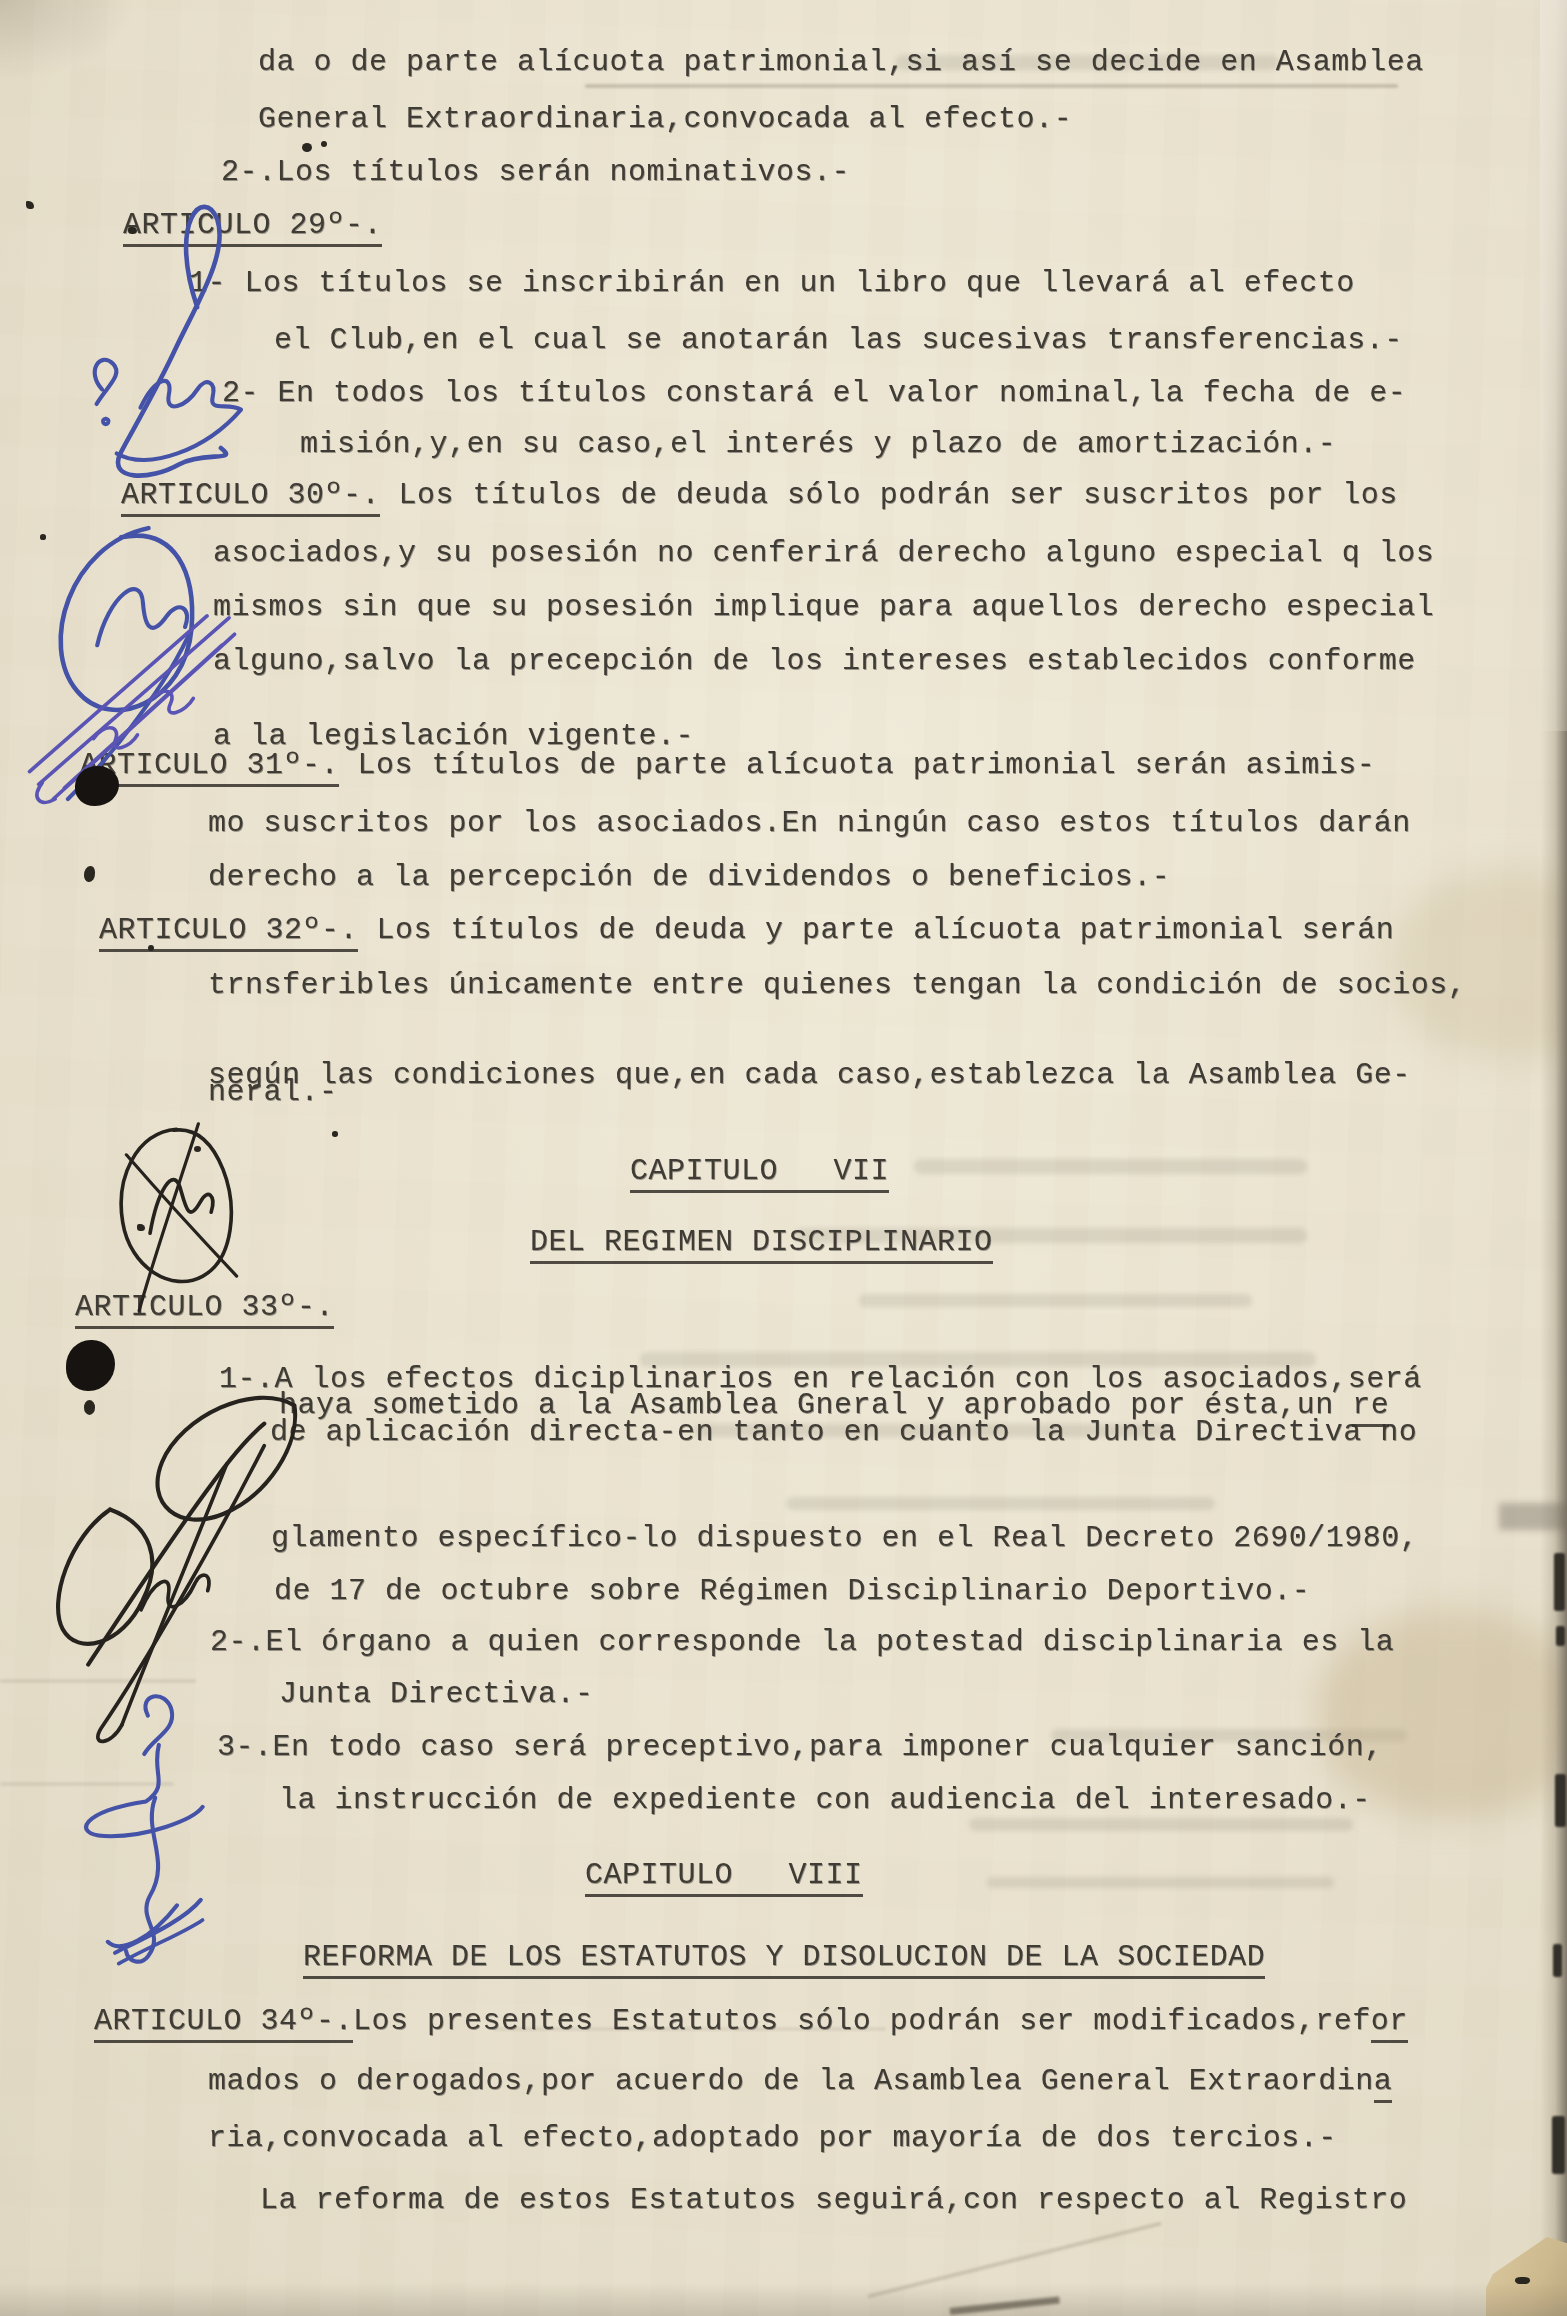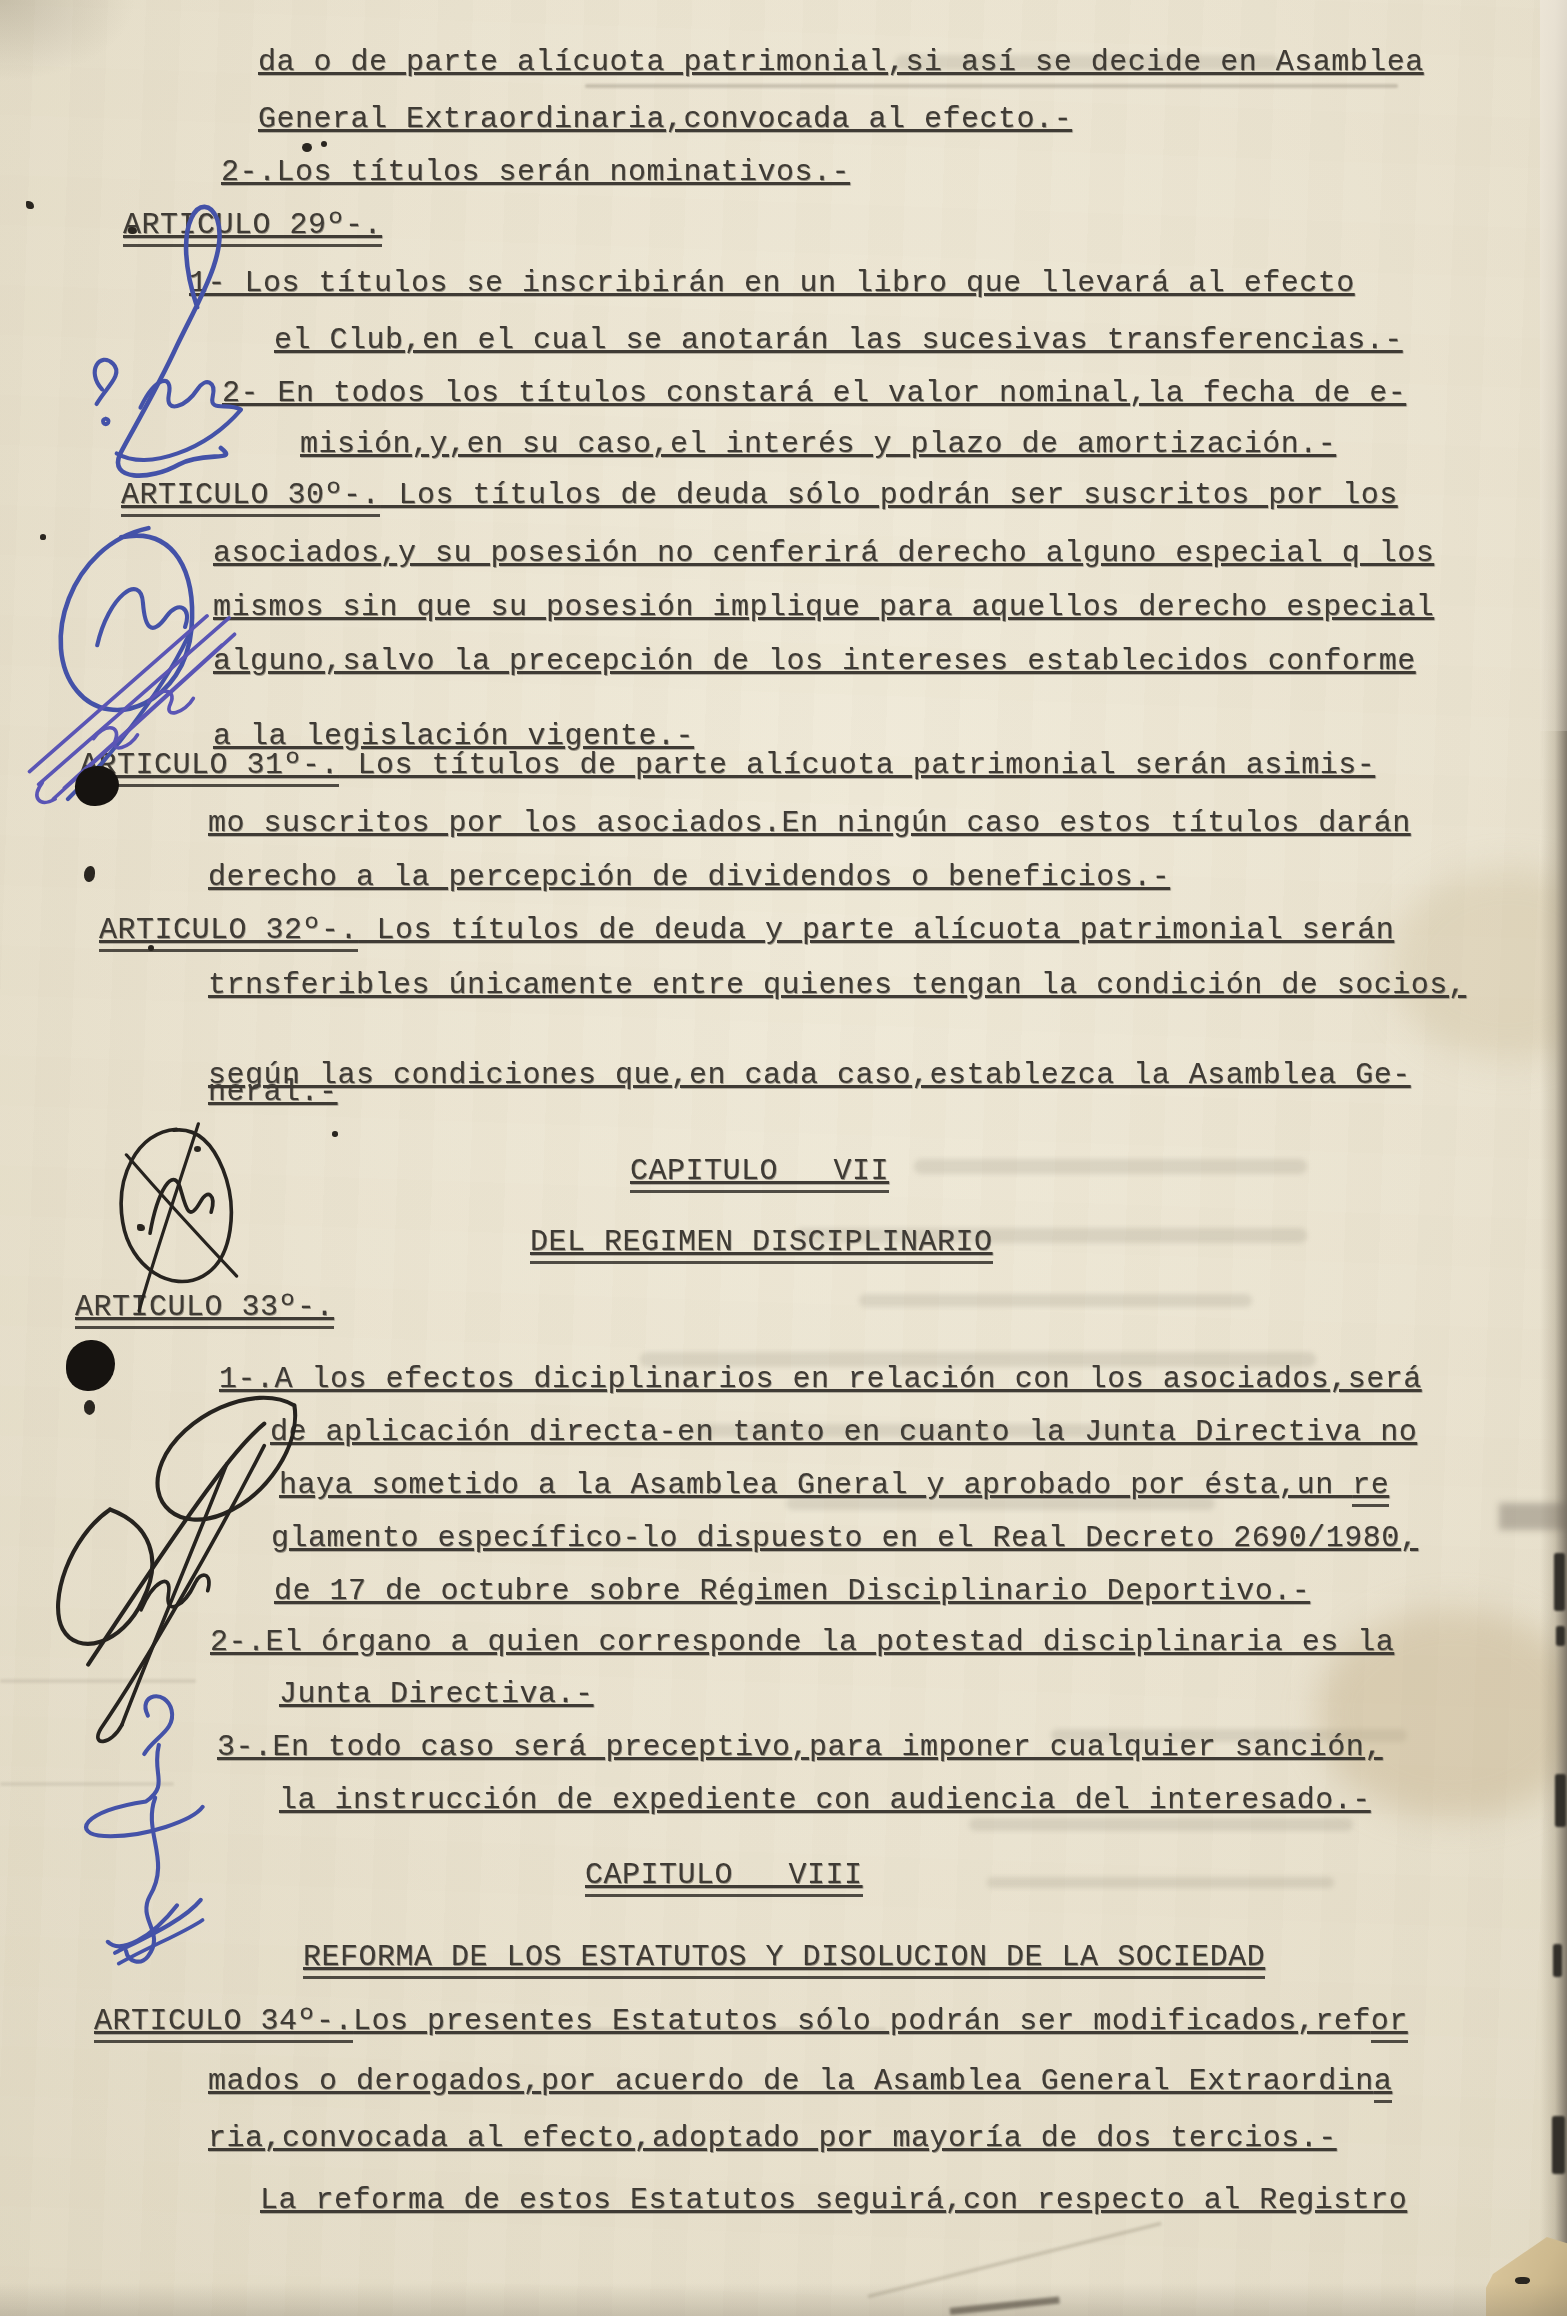--- a/index.html
+++ b/index.html
@@ -18,21 +18,20 @@
     background:
       repeating-linear-gradient(92deg, rgba(205,195,170,.10) 0 35px, rgba(240,235,220,.08) 35px 73px),
       repeating-linear-gradient(2deg, rgba(210,200,175,.07) 0 50px, rgba(245,240,225,.05) 50px 110px);
   }
   .line{
     position:absolute;white-space:pre;
     font:30px/37px "Liberation Mono", monospace;
     letter-spacing:0.5px;
     color:var(--ink,#3f3b35);
     text-shadow:0.7px 0.7px 0.6px rgba(55,50,44,.45);
-    text-decoration:underline;
   }
   .u{border-bottom:3.7px solid rgba(52,48,42,.85);padding-bottom:1.8px;}
   
   svg.sig{position:absolute;overflow:visible;}
   svg.sig path{fill:none;stroke-linecap:round;stroke-linejoin:round;}
   .sig-blue path{stroke:var(--sig_blue,#4452a8);}
   .sig-indigo path{stroke:var(--sig_indigo,#5a55b5);}
   .sig-black path{stroke:var(--sig_black,#26231f);}
   
   .blot{position:absolute;background:#161310;border-radius:52% 48% 55% 45%;}
@@ -106,21 +105,21 @@
     <div class="line" style="left: 208px; top: 859px;"><span>derecho a la percepción de dividendos o beneficios.-</span></div>
     <div class="line" style="left: 99px; top: 912px;"><span class="u">ARTICULO 32º-.</span><span> Los títulos de deuda y parte alícuota patrimonial serán</span></div>
     <div class="line" style="left: 208px; top: 967px;"><span>trnsferibles únicamente entre quienes tengan la condición de socios,</span></div>
     <div class="line" style="left: 208px; top: 1057px;"><span>según las condiciones que,en cada caso,establezca la Asamblea Ge-</span></div>
     <div class="line" style="left: 208px; top: 1074px;"><span>neral.-</span></div>
     <div class="line" style="left: 630px; top: 1153px;"><span class="u">CAPITULO   VII</span></div>
     <div class="line" style="left: 530px; top: 1224px;"><span class="u">DEL REGIMEN DISCIPLINARIO</span></div>
     <div class="line" style="left: 75px; top: 1289px;"><span class="u">ARTICULO 33º-.</span></div>
     <div class="line" style="left: 219px; top: 1361px;"><span>1-.A los efectos diciplinarios en relación con los asociados,será</span></div>
     <div class="line" style="left: 270px; top: 1414px;"><span>de aplicación directa-en tanto en cuanto la Junta Directiva no</span></div>
-    <div class="line" style="left: 279px; top: 1467px;"><span>haya sometido a la Asamblea Gneral y aprobado por ésta,un </span><span class="u">re</span></div>
+    <div class="line" style="left: 279px; top: 1387px;"><span>haya sometido a la Asamblea Gneral y aprobado por ésta,un </span><span class="u">re</span></div>
     <div class="line" style="left: 271px; top: 1520px;"><span>glamento específico-lo dispuesto en el Real Decreto 2690/1980,</span></div>
     <div class="line" style="left: 274px; top: 1573px;"><span>de 17 de octubre sobre Régimen Disciplinario Deportivo.-</span></div>
     <div class="line" style="left: 210px; top: 1624px;"><span>2-.El órgano a quien corresponde la potestad disciplinaria es la</span></div>
     <div class="line" style="left: 279px; top: 1676px;"><span>Junta Directiva.-</span></div>
     <div class="line" style="left: 217px; top: 1729px;"><span>3-.En todo caso será preceptivo,para imponer cualquier sanción,</span></div>
     <div class="line" style="left: 279px; top: 1782px;"><span>la instrucción de expediente con audiencia del interesado.-</span></div>
     <div class="line" style="left: 585px; top: 1857px;"><span class="u">CAPITULO   VIII</span></div>
     <div class="line" style="left: 303px; top: 1939px;"><span class="u">REFORMA DE LOS ESTATUTOS Y DISOLUCION DE LA SOCIEDAD</span></div>
     <div class="line" style="left: 94px; top: 2003px;"><span class="u">ARTICULO 34º-.</span><span>Los presentes Estatutos sólo podrán ser modificados,ref</span><span class="u">or</span></div>
     <div class="line" style="left: 208px; top: 2063px;"><span>mados o derogados,por acuerdo de la Asamblea General Extraordin</span><span class="u">a</span></div>

